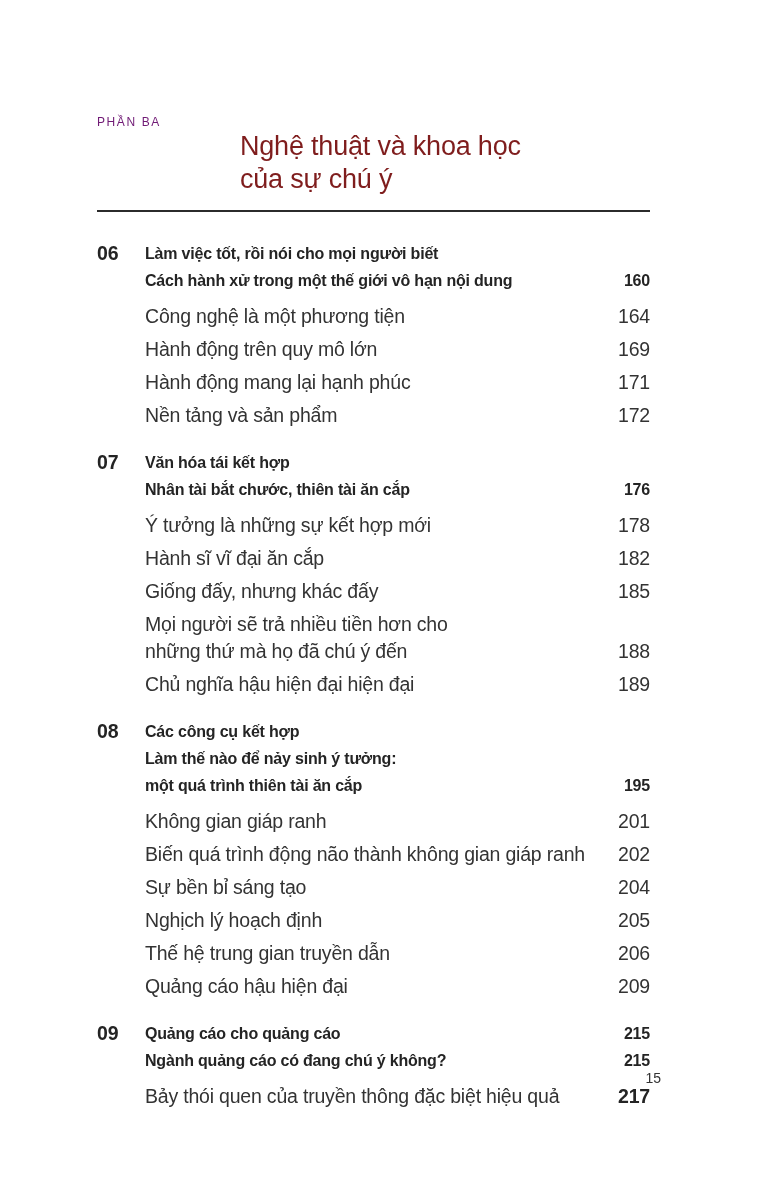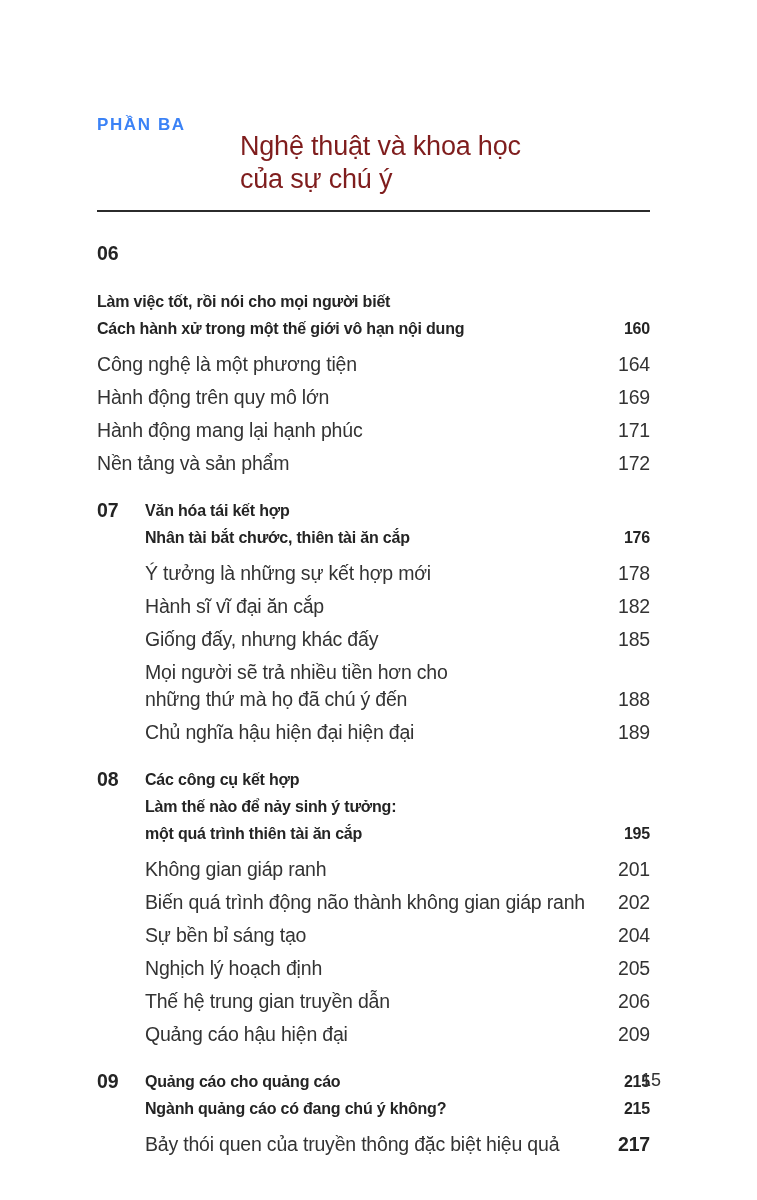--- a/index.html
+++ b/index.html
@@ -23,24 +23,24 @@
     width: 553px;
   }
   
   .header {
     display: flex;
     align-items: flex-start;
   }
   .section-label {
     width: 143px;
     flex: 0 0 143px;
-    font-size: 17px;
-    font-weight: bold;
+    font-size: 12px;
+    font-weight: normal;
     letter-spacing: 1.6px;
-    color: #3b82f6;
+    color: #701a75;
     padding-top: 9px;
   }
   .section-title {
     font-size: 27px;
     line-height: 33px;
     font-weight: 400;
     letter-spacing: -0.2px;
     color: #7f1d1d;
     margin-top: 24px;
   }
@@ -52,21 +52,20 @@
   
   .toc-list {
     margin-top: 28px;
   }
   .chapter {
     display: flex;
     margin-top: 20px;
   }
   .chapter:first-child {
     margin-top: 5px;
-    flex-direction: column;
   }
   .ch-num {
     flex: 0 0 48px;
     width: 48px;
     font-size: 19.5px;
     font-weight: bold;
     line-height: 27px;
     color: #242424;
   }
   .ch-body {
@@ -110,21 +109,21 @@
   }
   .pg.bold {
     font-weight: bold;
     color: #242424;
   }
   
   .footer-page-number {
     position: absolute;
     top: 1070px;
     right: 96px;
-    font-size: 18px;
+    font-size: 14px;
     color: #333333;
   }
 </style>
 </head>
 <body>
 
 <div class="book-page">
   <div class="content">
 
     <div class="header">

